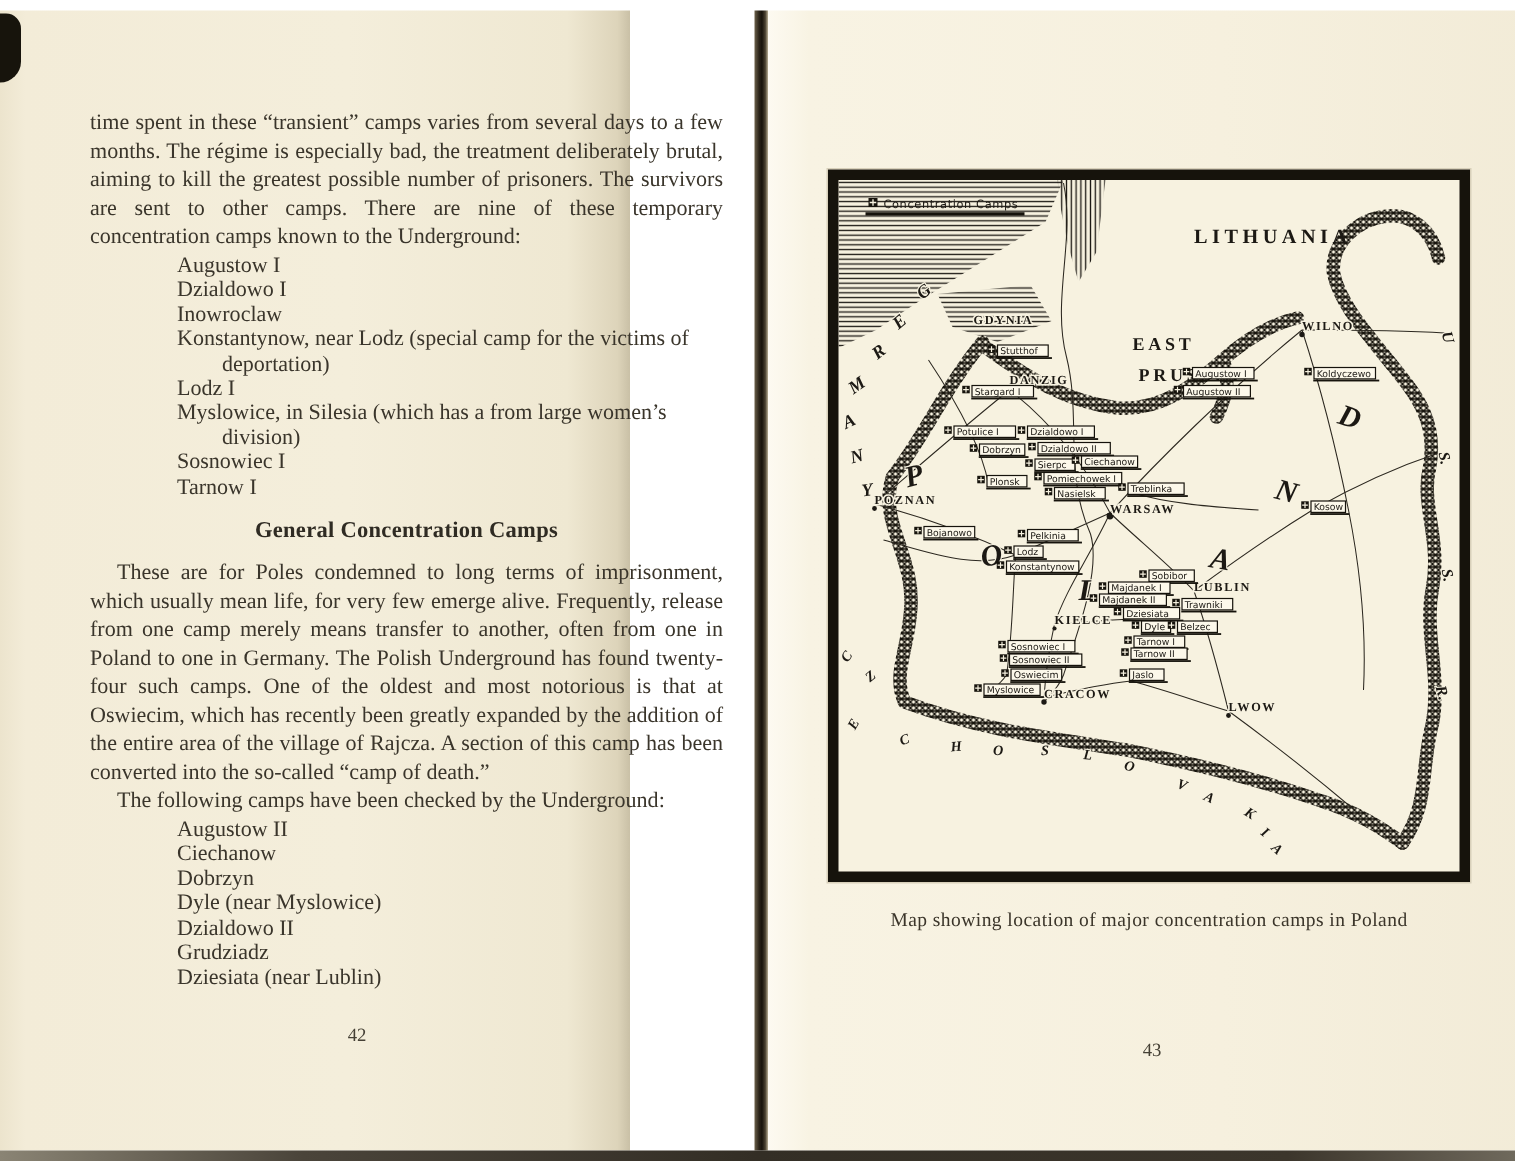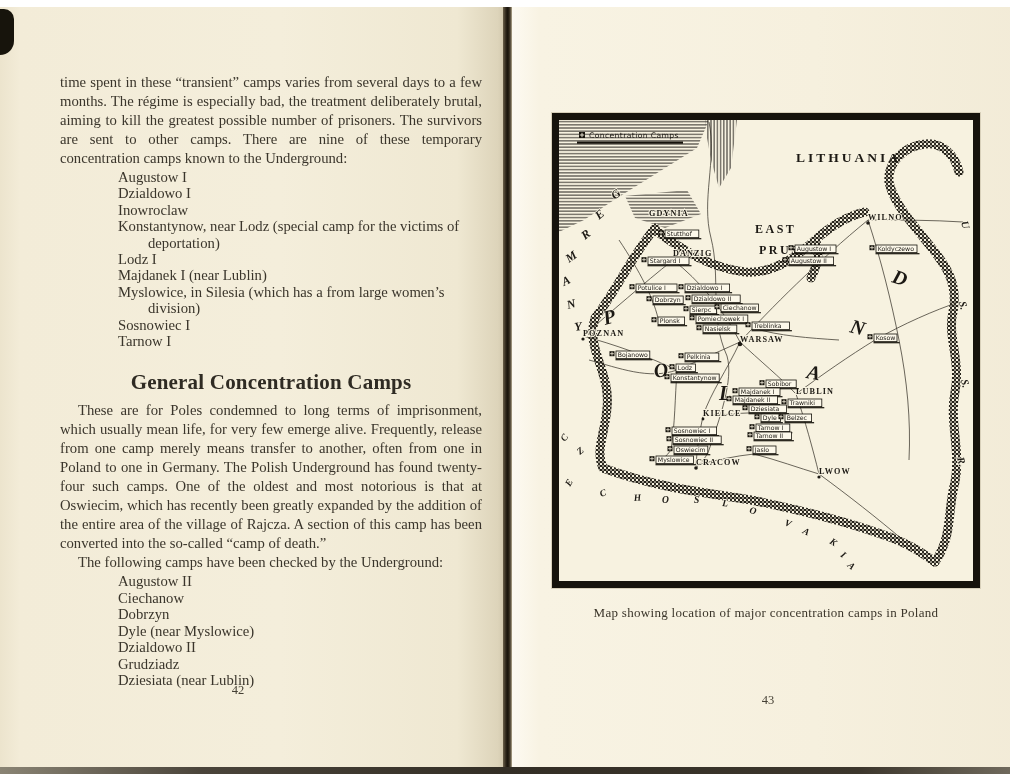--- a/index.html
+++ b/index.html
@@ -1,42 +1,42 @@
 <!DOCTYPE html>
 <html><head>
 <meta charset="utf-8">
 <style>
   html,body{margin:0;padding:0;width:1010px;height:780px;overflow:hidden;background:#ffffff;}
   *{box-sizing:border-box;}
   #scan{position:relative;width:1010px;height:780px;background:#ffffff;font-family:"Liberation Serif",serif;}
 
   .page{position:absolute;top:7px;height:760px;}
   .page-left{
-    left:0;width:508px;
+    left:0;width:420px;
     background:linear-gradient(90deg,#ece4cd 0%,#f3ecd8 4%,#f4eedb 55%,#efe8d2 90%,#ddd4ba 98%,#c9c0a6 100%);
   }
   .page-right{
     left:512px;width:550px;
     background:linear-gradient(90deg,#fdfaf1 0%,#f8f3e3 5%,#f6f0de 55%,#f2ebd7 95%,#ece4cf 100%);
   }
   .gutter{position:absolute;left:503px;top:7px;width:9px;height:760px;
     background:linear-gradient(90deg,#6b604a 0%,#2a2318 35%,#17120a 55%,#4a4130 80%,#b7ad93 100%);}
   .bottom-band{position:absolute;left:0;top:767px;width:1010px;height:7px;
     background:linear-gradient(90deg,#8a8474 0%,#4a443a 20%,#332e25 50%,#3c362c 85%,#6f695c 100%);}
   .corner-blotch{position:absolute;left:0;top:2px;width:14px;height:46px;background:#17140c;
     border-radius:0 10px 14px 0;}
 
   
   .textblock{position:absolute;left:60px;top:66px;width:422px;color:#3a352b;
     font-size:14.7px;line-height:19px;}
   .textblock p{margin:0;text-align:justify;}
   p.indent{text-indent:18px;}
   .camplist{margin:1px 0 2px 0;}
   .camplist .list-item{margin-left:58px;padding-left:30px;text-indent:-30px;line-height:16.4px;}
-  h3.section-heading{margin:24px 0 9px 0;text-align:center;font-size:21px;color:#2f2b23;
+  h3.section-heading{margin:12px 0 9px 0;text-align:center;font-size:15px;color:#2f2b23;
     font-weight:bold;letter-spacing:.2px;}
   .pagenum{position:absolute;font-size:12.5px;color:#454035;}
   .pagenum-left{left:218px;top:676px;width:40px;text-align:center;}
   .pagenum-right{left:236px;top:686px;width:40px;text-align:center;}
 
   
   .map-frame{position:absolute;left:40px;top:106px;width:428px;height:475px;
     border:7px solid #16130c;background:#f7f2e0;box-shadow:0 0 0 1px #d8d0ba;}
   #map-svg{display:block;width:414px;height:461px;}
   .caption{position:absolute;left:36px;top:598px;width:436px;text-align:center;
@@ -63,21 +63,20 @@
 
     <div class="textblock">
       <p>time spent in these “transient” camps varies from several days to a few months.  The régime is especially bad, the treatment deliberately brutal, aiming to kill the greatest possible number of prisoners.  The survivors are sent to other camps.  There are nine of these temporary concentration camps known to the Underground:</p>
 
       <div class="camplist">
         <div class="list-item">Augustow I</div>
         <div class="list-item">Dzialdowo I</div>
         <div class="list-item">Inowroclaw</div>
         <div class="list-item">Konstantynow, near Lodz (special camp for the victims of deportation)</div>
         <div class="list-item">Lodz I</div>
-        <div class="list-item">Majdanek I (near Lublin)</div>
         <div class="list-item">Myslowice, in Silesia (which has a from large women’s division)</div>
         <div class="list-item">Sosnowiec I</div>
         <div class="list-item">Tarnow I</div>
       </div>
 
       <h3 class="section-heading">General Concentration Camps</h3>
 
       <p class="indent">These are for Poles condemned to long terms of imprisonment, which usually mean life, for very few emerge alive.  Frequently, release from one camp merely means transfer to another, often from one in Poland to one in Germany.  The Polish Underground has found twenty-four such camps.  One of the oldest and most notorious is that at Oswiecim, which has recently been greatly expanded by the addition of the entire area of the village of Rajcza.  A section of this camp has been converted into the so-called “camp of death.”</p>
       <p class="indent">The following camps have been checked by the Underground:</p>
 

